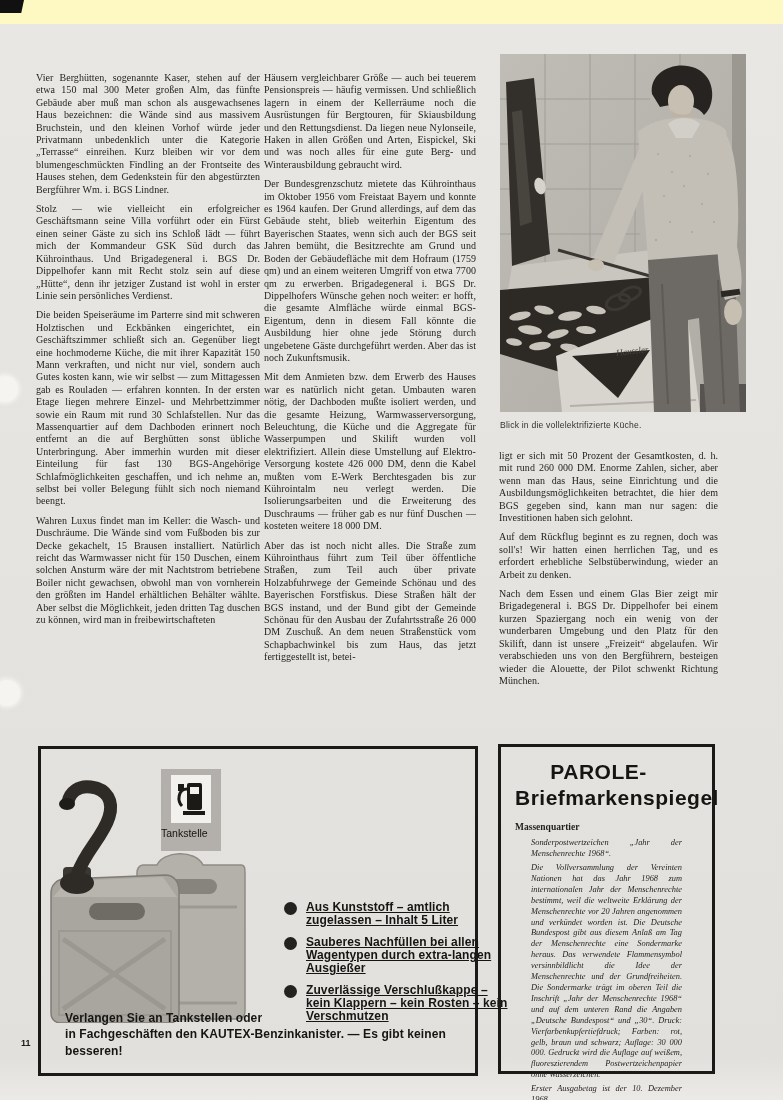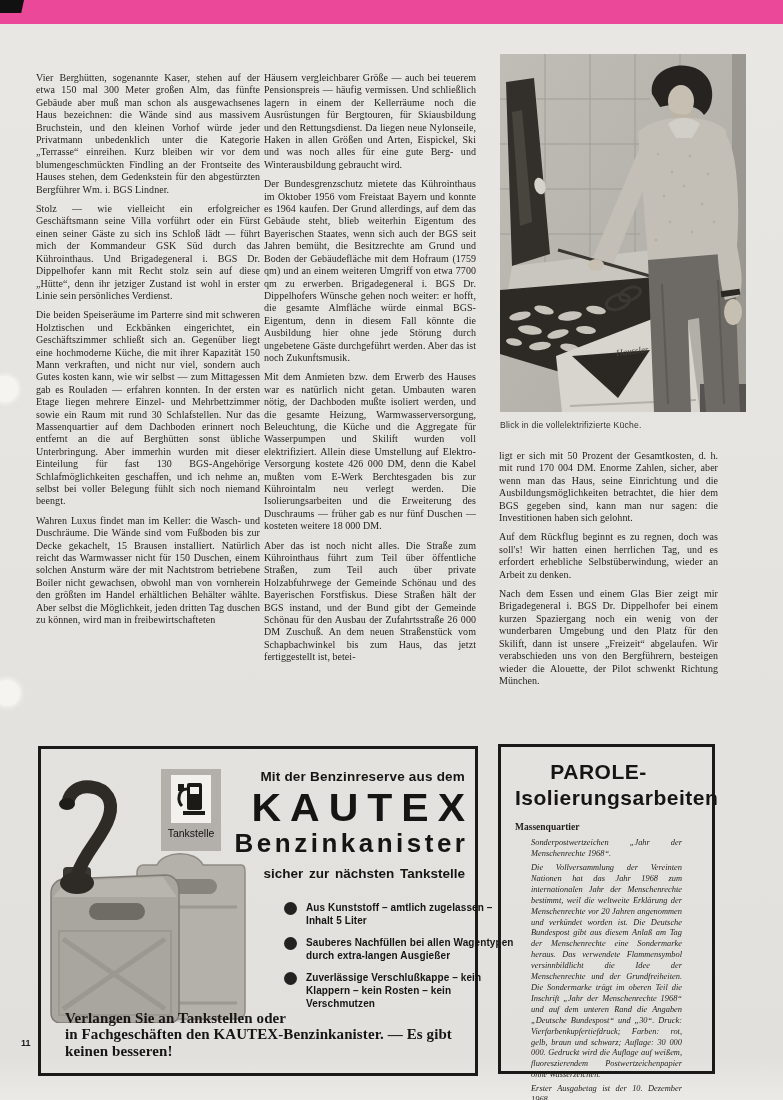--- a/index.html
+++ b/index.html
@@ -1,18 +1,18 @@
 <!DOCTYPE html>
 <html><head>
 <meta charset="utf-8">
 <style>
   html,body { margin:0; padding:0; }
   .stage {
     position:relative; width:783px; height:1100px; overflow:hidden;
-    background:#ec4899;
+    background:#fef9c3;
     font-family:"Liberation Serif","DejaVu Serif",serif;
   }
   .corner-mark {
     position:absolute; left:0; top:0; width:24px; height:13px;
     background:#111; transform:skewX(-12deg); transform-origin:top left;
   }
   .paper {
     position:absolute; left:0; top:24px; width:783px; height:1076px;
     background:linear-gradient(180deg,#e9e7e3 0%, #e5e3df 55%, #e2e0dc 96%, #eceae6 100%);
   }
@@ -50,21 +50,21 @@
 
   
   .ad { position:absolute; border:3px solid #1b1a18; box-sizing:border-box; }
   .kautex { left:38px; top:722px; width:440px; height:330px; }
   .parole { left:498px; top:720px; width:217px; height:330px; padding:12px 30px 10px 14px; }
 
   
   .k-photo { position:absolute; left:4px; top:12px; width:218px; height:258px; }
   .k-sign {
     position:absolute; left:120px; top:20px; width:60px; height:82px;
-    background:#b3b0ab; text-align:center;
+    background:#b3b0ab; 
   }
   .k-sign-panel {
     margin:6px auto 0 auto; width:40px; height:48px; background:#f2f1ee;
     display:flex; align-items:center; justify-content:center;
   }
   .k-sign-label {
     margin-top:4px; font-family:"Liberation Sans","DejaVu Sans",sans-serif;
     font-size:10.5px; color:#141311;
   }
   .k-copy {
@@ -83,25 +83,25 @@
   .k-tagline { font-size:13.5px; font-weight:bold; margin-top:9px; word-spacing:2px; }
   .k-bullets {
     position:absolute; left:243px; top:152px; width:230px;
     font-family:"Liberation Sans","DejaVu Sans",sans-serif; color:#161513;
   }
   .k-bullet { display:flex; margin-bottom:9px; }
   .k-dot {
     width:13px; height:13px; border-radius:50%; background:#232220;
     flex:0 0 13px; margin:1px 9px 0 0;
   }
-  .k-bullet-text { font-size:10px; font-weight:bold; line-height:13px; letter-spacing:.1px; }
+  .k-bullet-text { font-size:12px; font-weight:bold; line-height:13px; letter-spacing:.1px;text-decoration:underline; }
   .k-footer {
     position:absolute; left:24px; bottom:14px;
-    font-family:Liberation Serif, serif;
-    font-size:15px; font-weight:bold; color:#161513; line-height:16.5px; letter-spacing:.1px;
+    font-family:Liberation Sans, sans-serif;
+    font-size:12px; font-weight:bold; color:#161513; line-height:16.5px; letter-spacing:.1px;
   }
 
   
   .p-title {
     text-align:center; font-family:"Liberation Sans","DejaVu Sans",sans-serif;
     font-size:21px; font-weight:bold; line-height:1.22; color:#161513; letter-spacing:.5px;
   }
   .p-section { margin-top:12px; font-size:9.5px; font-weight:bold; color:#201e1a; }
   .p-body { margin-top:6px; }
   .p-body p {
@@ -224,21 +224,21 @@
 
         <path d="M224,78 C238,94 240,150 237,192 C241,214 244,228 239,242 L225,246 C219,228 217,198 217,178 C215,140 217,98 224,78 Z" fill="#c3bfb7"></path>
         <rect x="221" y="236" width="19" height="6" fill="#2b2824" transform="rotate(-8 230 239)"></rect>
         <ellipse cx="233" cy="258" rx="9" ry="13" fill="#c7bfb2"></ellipse>
       </svg>
       <div class="machine-brand">Haussler</div>
     </div>
     <div class="caption">Blick in die vollelektrifizierte Küche.</div>
 
     <div class="col col3">
-        <p>ligt er sich mit 50 Prozent der Gesamtkosten, d. h. mit rund 170 004 DM. Enorme Zahlen, sicher, aber wenn man das Haus, seine Einrichtung und die Ausbildungsmöglichkeiten betrachtet, die hier dem BGS gegeben sind, kann man nur sagen: die Investitionen haben sich gelohnt.</p>
+        <p>ligt er sich mit 50 Prozent der Gesamtkosten, d. h. mit rund 260 000 DM. Enorme Zahlen, sicher, aber wenn man das Haus, seine Einrichtung und die Ausbildungsmöglichkeiten betrachtet, die hier dem BGS gegeben sind, kann man nur sagen: die Investitionen haben sich gelohnt.</p>
         <p>Auf dem Rückflug beginnt es zu regnen, doch was soll's! Wir hatten einen herrlichen Tag, und es erfordert erhebliche Selbstüberwindung, wieder an Arbeit zu denken.</p>
         <p>Nach dem Essen und einem Glas Bier zeigt mir Brigadegeneral i. BGS Dr. Dippelhofer bei einem kurzen Spaziergang noch ein wenig von der wunderbaren Umgebung und den Platz für den Skilift, dann ist unsere „Freizeit“ abgelaufen. Wir verabschieden uns von den Bergführern, besteigen wieder die Alouette, der Pilot schwenkt Richtung München.</p>
       </div>
 
     <div class="ad kautex">
       <div class="k-photo">
         <svg viewBox="0 0 215 262" width="215" height="262" xmlns="http://www.w3.org/2000/svg">
           <ellipse cx="105" cy="256" rx="95" ry="5" fill="#000" opacity=".12"></ellipse>
 
           <path d="M112,104 C118,90 150,88 158,104 L196,104 C200,104 200,108 200,112 L200,250 C200,256 196,258 190,258 L100,258 C94,258 92,256 92,250 L92,112 C92,108 94,104 98,104 Z" fill="#b4b1aa" stroke="#8e8b84" stroke-width="1.5"></path>
@@ -268,26 +268,20 @@
             <rect x="13" y="4" width="15" height="27" rx="2" fill="#1c1a17"></rect>
             <rect x="16" y="8" width="9" height="7" fill="#f2f1ee"></rect>
             <rect x="9" y="32" width="22" height="4" fill="#1c1a17"></rect>
             <path d="M13 10 C4 10 3 22 8 27" stroke="#1c1a17" stroke-width="3" fill="none"></path>
             <rect x="4" y="5" width="6" height="7" fill="#1c1a17"></rect>
           </svg>
         </div>
         <div class="k-sign-label">Tankstelle</div>
       </div>
 
-      <div class="k-copy">
-        <div class="k-intro">Mit der Benzinreserve aus dem</div>
-        <div class="k-brand">KAUTEX</div>
-        <div class="k-product">Benzinkanister</div>
-        <div class="k-tagline">sicher zur nächsten Tankstelle</div>
-      </div>
 
       <div class="k-bullets">
           <div class="k-bullet">
           <span class="k-dot"></span>
           <span class="k-bullet-text">Aus Kunststoff – amtlich zugelassen – Inhalt 5 Liter</span>
         </div>
           <div class="k-bullet">
           <span class="k-dot"></span>
           <span class="k-bullet-text">Sauberes Nachfüllen bei allen Wagentypen durch extra-langen Ausgießer</span>
         </div>
@@ -299,21 +293,21 @@
 
       <div class="k-footer">
         <div>Verlangen Sie an Tankstellen oder</div>
         <div>in Fachgeschäften den KAUTEX-Benzinkanister. — Es gibt keinen besseren!</div>
       </div>
     </div>
 
     <div class="ad parole">
       <div class="p-title">
         <div>PAROLE-</div>
-        <div>Isolierungsarbeiten</div>
+        <div>Briefmarkenspiegel</div>
       </div>
       <div class="p-section">Massenquartier</div>
       <div class="p-body">
           <p>Sonderpostwertzeichen „Jahr der Menschenrechte 1968“.</p>
           <p>Die Vollversammlung der Vereinten Nationen hat das Jahr 1968 zum internationalen Jahr der Menschenrechte bestimmt, weil die weltweite Erklärung der Menschenrechte vor 20 Jahren angenommen und verkündet worden ist. Die Deutsche Bundespost gibt aus diesem Anlaß am Tag der Menschenrechte eine Sondermarke heraus. Das verwendete Flammensymbol versinnbildlicht die Idee der Menschenrechte und der Grundfreiheiten. Die Sondermarke trägt im oberen Teil die Inschrift „Jahr der Menschenrechte 1968“ und auf dem unteren Rand die Angaben „Deutsche Bundespost“ und „30“. Druck: Vierfarbenkupfertiefdruck; Farben: rot, gelb, braun und schwarz; Auflage: 30 000 000. Gedruckt wird die Auflage auf weißem, fluoreszierendem Postwertzeichenpapier ohne Wasserzeichen.</p>
           <p>Erster Ausgabetag ist der 10. Dezember 1968.</p>
         </div>
       <div class="p-sig">Fk</div>
     </div>
 

